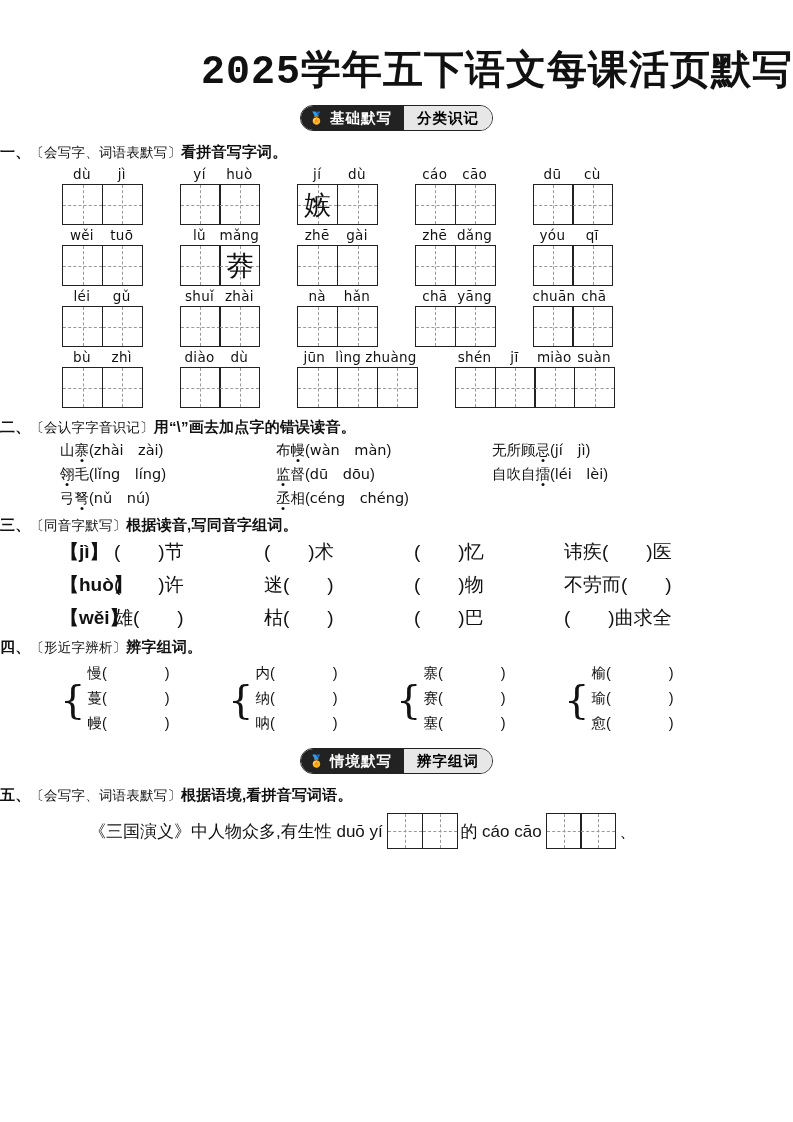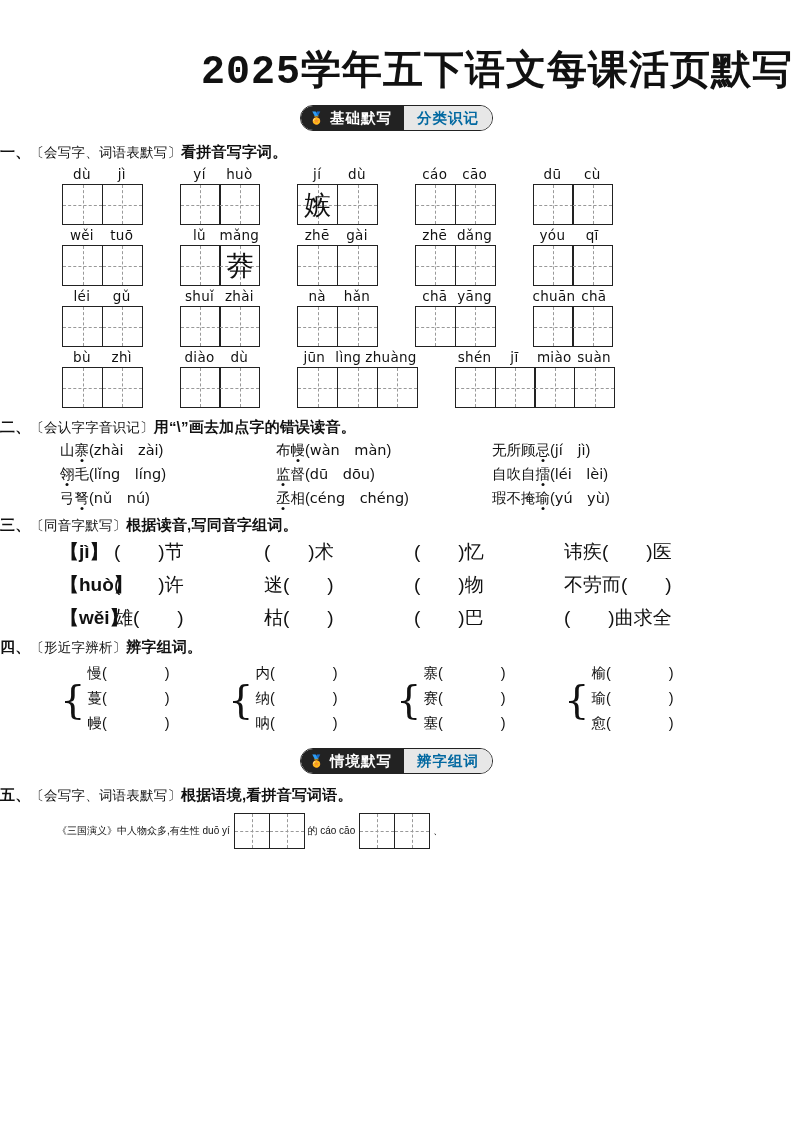--- a/index.html
+++ b/index.html
@@ -25,21 +25,21 @@
     display:flex;align-items:center;border:1.5px solid #222;border-radius:13px;
     overflow:hidden;height:24px;
   }
   .banner-left{
     background:#222;color:#fff;font-size:14.5px;font-weight:bold;
     padding:0 12px 0 8px;height:24px;line-height:24px;display:flex;align-items:center;
     border-radius:12px 0 0 12px;letter-spacing:1px;
   }
   .medal{display:inline-block;margin-right:5px;font-size:12px;line-height:1;}
   .banner-right{
-    background:#e7e7e7;color:#0369a1;font-size:14.5px;font-weight:bold;
+    background:#e7e7e7;color:#000000;font-size:14.5px;font-weight:bold;
     padding:8px 13px;height:24px;line-height:24px;display:flex;align-items:center;
     letter-spacing:1px;
   }
 
   .q-head{
     font-size:15px;margin:6px 0 4px 0;font-weight:bold;
     letter-spacing:0.2px;
   }
   .q-head .brk{font-weight:normal;font-size:13.5px;}
 
@@ -87,21 +87,21 @@
 
   
   .four-wrap{padding-left:60px;font-size:14.5px;}
   .four-cols{display:flex;}
   .four-col{width:168px;display:flex;align-items:center;}
   .bigbrace{font-size:40px;line-height:0.8;margin-right:2px;font-family:"DejaVu Serif",serif;}
   .four-items{display:flex;flex-direction:column;}
   .four-items div{height:25px;line-height:25px;}
 
   
-  .five-wrap{padding-left:32px;font-size:10px;}
+  .five-wrap{padding-left:64px;font-size:17px;}
   .five-line{display:flex;align-items:center;margin-top:8px;padding-left:25px;}
   .five-line .txt{white-space:nowrap;}
   .sm-boxes{display:flex;margin:0 4px;}
   .sm{
     width:36px;height:36px;border:1.2px solid #222;box-sizing:border-box;margin-right:-1.2px;
     position:relative;
   }
   .sm:after{content:"";position:absolute;left:50%;top:0;bottom:0;border-left:1px dashed #999;}
   .sm:before{content:"";position:absolute;top:50%;left:0;right:0;border-top:1px dashed #999;}
 </style>
@@ -424,21 +424,20 @@
         <div class="two-cell"><span><span>无</span><span>所</span><span>顾</span><span class="dot">忌</span></span>(<span class="py">jí　jì</span>)</div>
       </div>
       <div class="two-row">
         <div class="two-cell"><span><span class="dot">翎</span><span>毛</span></span>(<span class="py">lǐng　líng</span>)</div>
         <div class="two-cell"><span><span class="dot">监</span><span>督</span></span>(<span class="py">dū　dōu</span>)</div>
         <div class="two-cell"><span><span>自</span><span>吹</span><span>自</span><span class="dot">擂</span></span>(<span class="py">léi　lèi</span>)</div>
       </div>
       <div class="two-row">
         <div class="two-cell"><span><span>弓</span><span class="dot">弩</span></span>(<span class="py">nǔ　nú</span>)</div>
         <div class="two-cell"><span><span class="dot">丞</span><span>相</span></span>(<span class="py">céng　chéng</span>)</div>
-        <div class="two-cell"><span><span>瑕</span><span>不</span><span>掩</span><span class="dot">瑜</span></span>(<span class="py">yú　yù</span>)</div>
       </div>
     </div>
 
   <div class="q-head" style="margin-top:8px">
     <span>三、</span><span class="brk">〔同音字默写〕</span><span>根据读音,写同音字组词。</span>
   </div>
   <div class="three-wrap" id="q3-rows">
       <div class="three-row">
         <div class="brace">【jì】</div>
         <div class="three-item">(　　)节</div>

